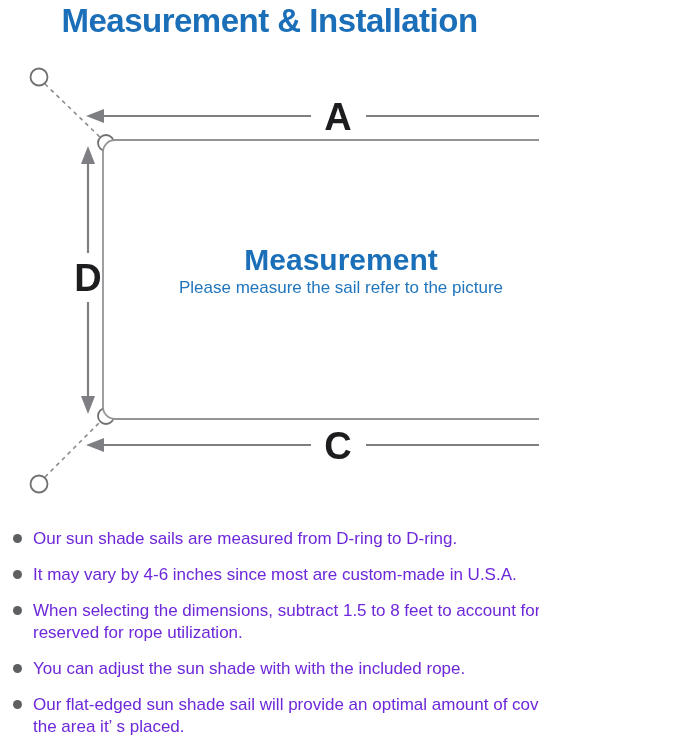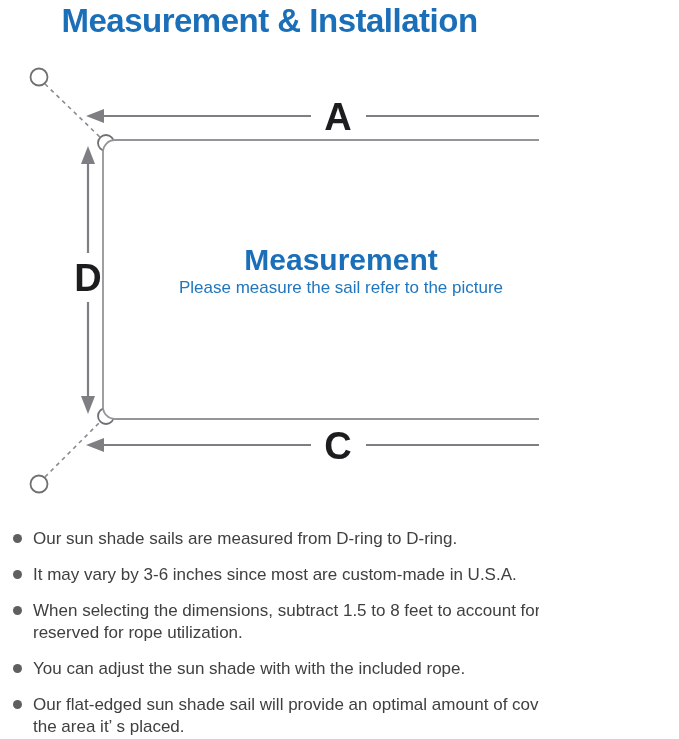--- a/index.html
+++ b/index.html
@@ -36,21 +36,21 @@
     width: 652px;
     list-style: none;
     margin: 0;
     padding: 0;
   }
   .note-item {
     display: flex;
     align-items: flex-start;
     gap: 11px;
     margin-bottom: 14px;
-    color: #404040;
+    color: #6d28d9;
     font-size: 17px;
     line-height: 22px;
   }
   .note-dot {
     flex-shrink: 0;
     width: 9px;
     height: 9px;
     border-radius: 50%;
     background: #5d5f61;
     margin-top: 6px;
@@ -141,21 +141,21 @@
     <text class="center-subtitle" x="341" y="293" text-anchor="middle">Please measure the sail refer to the picture</text>
   </svg>
 
   <ul class="notes">
     <li class="note-item">
       <span class="note-dot"></span>
       <span class="note-text">Our sun shade sails are measured from D-ring to D-ring.</span>
     </li>
     <li class="note-item">
       <span class="note-dot"></span>
-      <span class="note-text">It may vary by 3-6 inches since most are custom-made in U.S.A.</span>
+      <span class="note-text">It may vary by 4-6 inches since most are custom-made in U.S.A.</span>
     </li>
     <li class="note-item">
       <span class="note-dot"></span>
       <span class="note-text">When selecting the dimensions, subtract 1.5 to 8 feet to account for some spacing reserved for rope utilization.</span>
     </li>
     <li class="note-item">
       <span class="note-dot"></span>
       <span class="note-text">You can adjust the sun shade with with the included rope.</span>
     </li>
     <li class="note-item">

